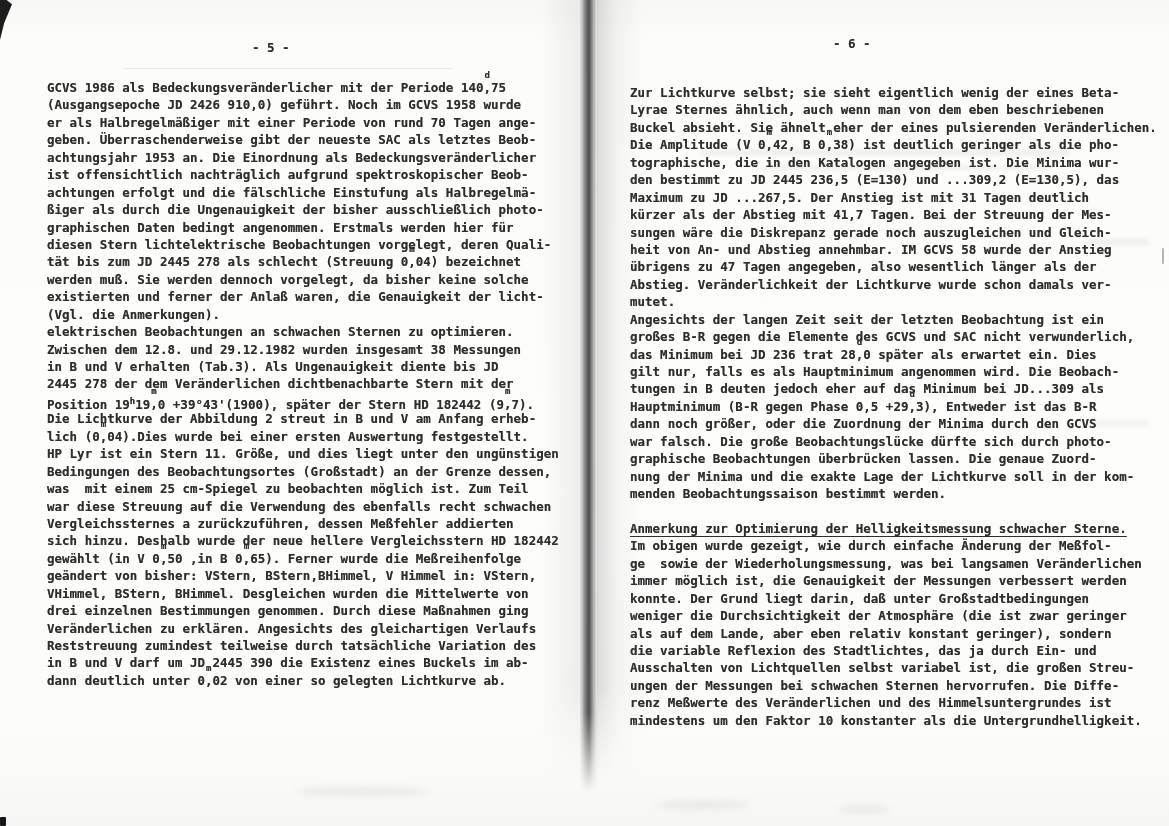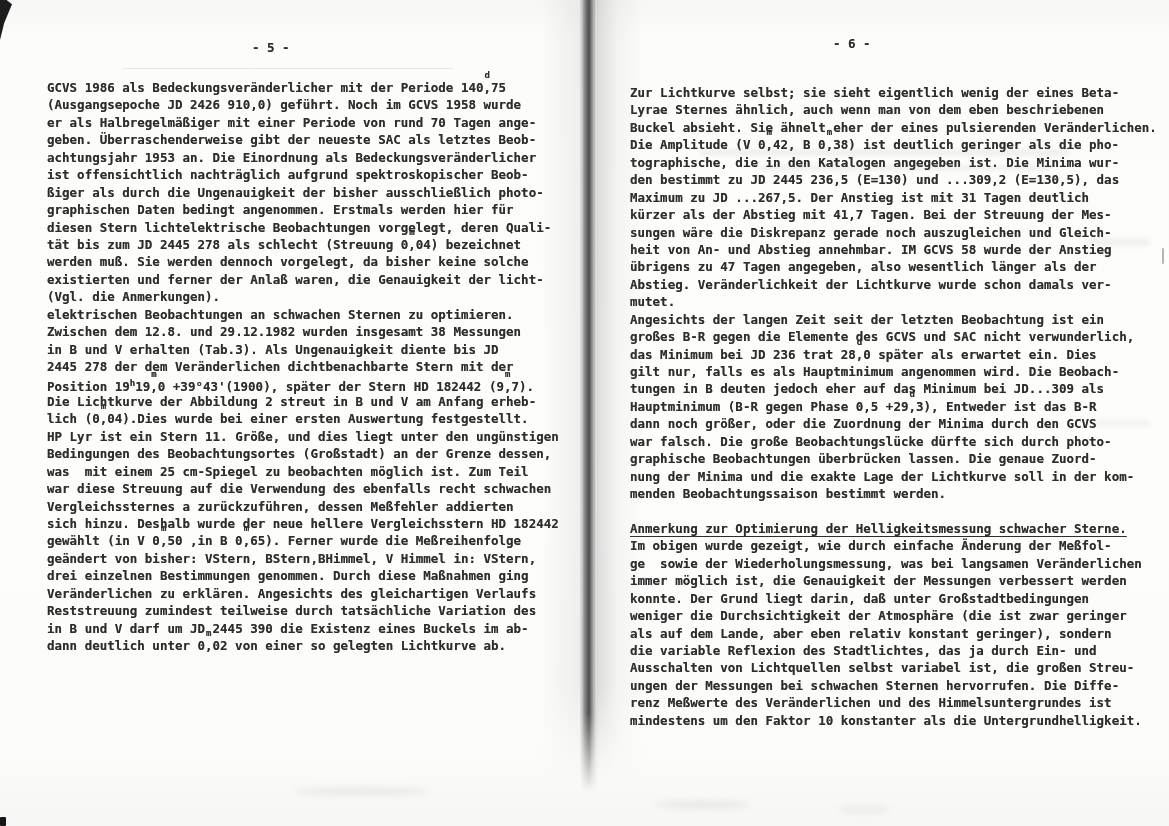--- a/index.html
+++ b/index.html
@@ -89,20 +89,21 @@
 
   <div>
     <div class="page-num" style="left:252px;top:40px;">- 5 -</div>
     <div id="left-lines" class="text-block" style="left:47px;top:79px;">
         <div class="tl">GCVS 1986 als Bedeckungsveränderlicher mit der Periode 140<span class="stk"><span class="st">d</span><span class="sb">,</span></span>75</div>
         <div class="tl">(Ausgangsepoche JD 2426 910,0) geführt. Noch im GCVS 1958 wurde</div>
         <div class="tl">er als Halbregelmäßiger mit einer Periode von rund 70 Tagen ange-</div>
         <div class="tl">geben. Überraschenderweise gibt der neueste SAC als letztes Beob-</div>
         <div class="tl">achtungsjahr 1953 an. Die Einordnung als Bedeckungsveränderlicher</div>
         <div class="tl">ist offensichtlich nachträglich aufgrund spektroskopischer Beob-</div>
+        <div class="tl">achtungen erfolgt und die fälschliche Einstufung als Halbregelmä-</div>
         <div class="tl">ßiger als durch die Ungenauigkeit der bisher ausschließlich photo-</div>
         <div class="tl">graphischen Daten bedingt angenommen. Erstmals werden hier für</div>
         <div class="tl">diesen Stern lichtelektrische Beobachtungen vorgelegt, deren Quali-</div>
         <div class="tl">tät bis zum JD 2445 278 als schlecht (Streuung 0<span class="stk"><span class="st">m</span><span class="sb">,</span></span>04) bezeichnet</div>
         <div class="tl">werden muß. Sie werden dennoch vorgelegt, da bisher keine solche</div>
         <div class="tl">existierten und ferner der Anlaß waren, die Genauigkeit der licht-</div>
         <div class="tl">(Vgl. die Anmerkungen).</div>
         <div class="tl">elektrischen Beobachtungen an schwachen Sternen zu optimieren.</div>
         <div class="tl">Zwischen dem 12.8. und 29.12.1982 wurden insgesamt 38 Messungen</div>
         <div class="tl">in B und V erhalten (Tab.3). Als Ungenauigkeit diente bis JD</div>
@@ -111,20 +112,21 @@
         <div class="tl">Die Lichtkurve der Abbildung 2 streut in B und V am Anfang erheb-</div>
         <div class="tl">lich (0<span class="stk"><span class="st">m</span><span class="sb">,</span></span>04).Dies wurde bei einer ersten Auswertung festgestellt.</div>
         <div class="tl">HP Lyr ist ein Stern 11. Größe, und dies liegt unter den ungünstigen</div>
         <div class="tl">Bedingungen des Beobachtungsortes (Großstadt) an der Grenze dessen,</div>
         <div class="tl">was  mit einem 25 cm-Spiegel zu beobachten möglich ist. Zum Teil</div>
         <div class="tl">war diese Streuung auf die Verwendung des ebenfalls recht schwachen</div>
         <div class="tl">Vergleichssternes a zurückzuführen, dessen Meßfehler addierten</div>
         <div class="tl">sich hinzu. Deshalb wurde der neue hellere Vergleichsstern HD 182442</div>
         <div class="tl">gewählt (in V 0<span class="stk"><span class="st">m</span><span class="sb">,</span></span>50 ,in B 0<span class="stk"><span class="st">m</span><span class="sb">,</span></span>65). Ferner wurde die Meßreihenfolge</div>
         <div class="tl">geändert von bisher: VStern, BStern,BHimmel, V Himmel in: VStern,</div>
+        <div class="tl">VHimmel, BStern, BHimmel. Desgleichen wurden die Mittelwerte von</div>
         <div class="tl">drei einzelnen Bestimmungen genommen. Durch diese Maßnahmen ging</div>
         <div class="tl">Veränderlichen zu erklären. Angesichts des gleichartigen Verlaufs</div>
         <div class="tl">Reststreuung zumindest teilweise durch tatsächliche Variation des</div>
         <div class="tl">in B und V darf um JD 2445 390 die Existenz eines Buckels im ab-</div>
         <div class="tl">dann deutlich unter 0<span class="stk"><span class="st">m</span><span class="sb">,</span></span>02 von einer so gelegten Lichtkurve ab.</div>
       </div>
   </div>
 
   <div>
     <div class="page-num" style="left:833px;top:36px;">- 6 -</div>

